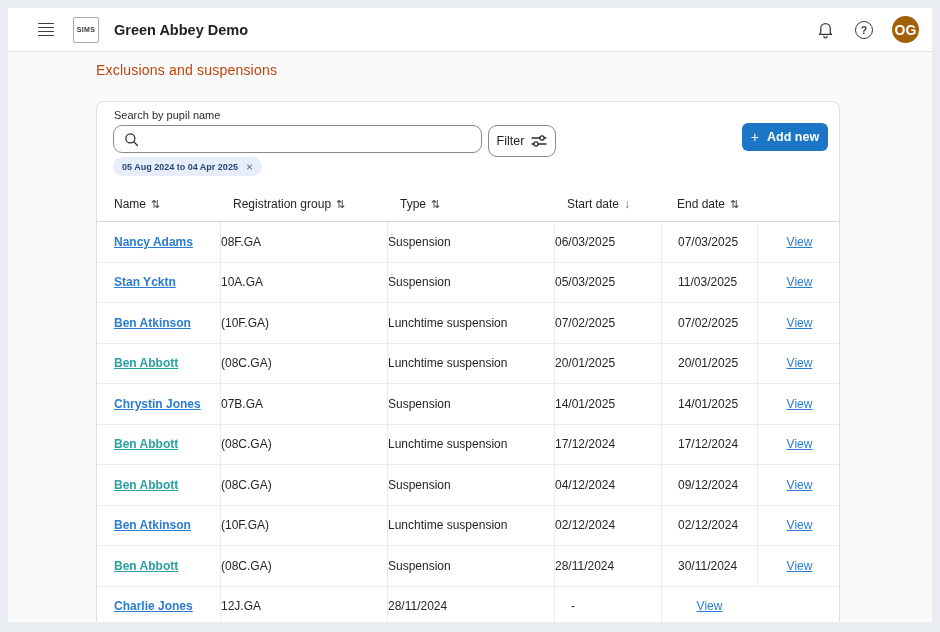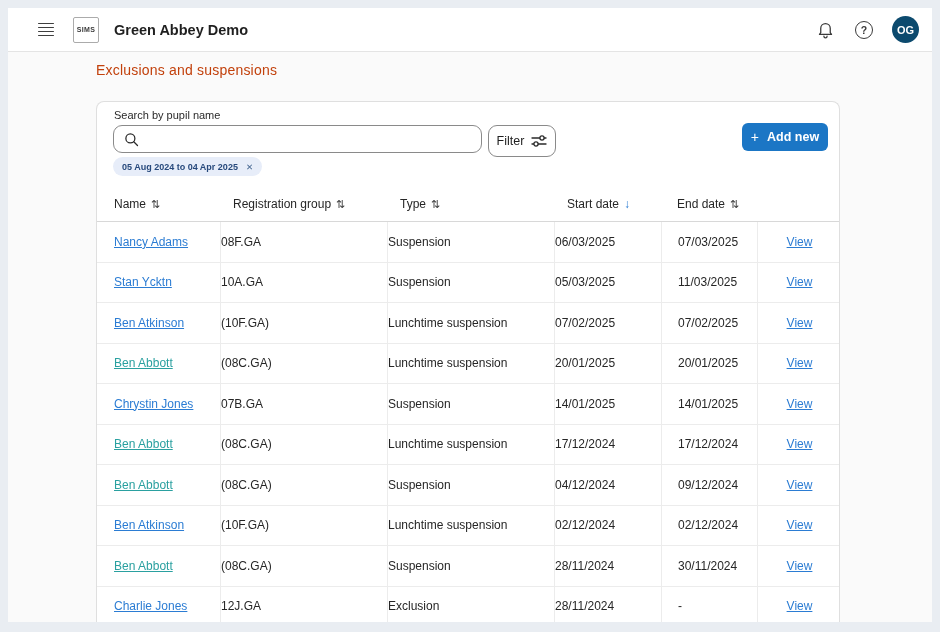--- a/index.html
+++ b/index.html
@@ -29,23 +29,23 @@
   }
   .app-title { margin-left: 15px; font-size: 14.5px; font-weight: 600; color: #1f1f1f; }
   .topbar-right { margin-left: auto; margin-right: 13px; display: flex; align-items: center; gap: 17px; }
   .icon-btn { width: 22px; height: 22px; display: flex; align-items: center; justify-content: center; cursor: pointer; }
   .help-circle {
     width: 18px; height: 18px; border: 1.5px solid #3a3a3a; border-radius: 50%;
     display: flex; align-items: center; justify-content: center;
     font-size: 10.5px; font-weight: 700; color: #3a3a3a;
   }
   .avatar {
-    width: 27px; height: 27px; border-radius: 50%; background: #0c4a6e; color: #fff;
+    width: 27px; height: 27px; border-radius: 50%; background: #a16207; color: #fff;
     display: flex; align-items: center; justify-content: center;
-    font-size: 11px; font-weight: 700; cursor: pointer;
+    font-size: 14px; font-weight: 700; cursor: pointer;
   }
   
   .content { position: absolute; top: 45px; left: 0; right: 0; bottom: 0; }
   .page-title {
     position: absolute; left: 88px; top: 9px;
     font-size: 14px; font-weight: 400; color: #c2410c; letter-spacing: .2px;
   }
   .card {
     position: absolute; left: 88px; top: 48px; width: 744px; height: 522px;
     background: #fff; border: 1px solid #dfdfdf; border-bottom: none;
@@ -100,21 +100,21 @@
   .sort-icon.active { color: #2b7cd3; font-size: 12px; }
   .trow { height: 40.5px; border-bottom: 1px solid #ececec; background: #fff; }
   .td {
     display: flex; align-items: center; 
     font-size: 12px; color: #262626; overflow: hidden; white-space: nowrap;
   }
   .td:first-child { padding-left: 17px; }
   .td.td-end { padding-left: 16px; }
   .td + .td { border-left: 1px solid #ececec; }
   .td.td-action { justify-content: center; padding-left: 0; }
-  a.name-link { color: #2b7cd3; text-decoration: underline; cursor: pointer; }
+  a.name-link { color: #2b7cd3; text-decoration: underline; cursor: pointer; font-weight: bold; }
   a.name-link.visited { color: #2aa0a0; }
   a.view-link { color: #2b7cd3; text-decoration: underline; cursor: pointer; font-size: 12px; }
 </style>
 </head>
 <body>
 
 <div class="window">
 
   <div class="topbar">
     <div class="hamburger">
@@ -390,23 +390,20 @@
           </div>
 
           <div class="trow">
             <div class="td">
               <a class="name-link">Charlie Jones</a>
             </div>
             <div class="td">
               <span>12J.GA</span>
             </div>
             <div class="td">
-              <span>Exclusion</span>
-            </div>
-            <div class="td">
               <span>28/11/2024</span>
             </div>
             <div class="td td-end">
               <span>-</span>
             </div>
             <div class="td td-action">
               <a class="view-link">View</a>
             </div>
           </div>
         </div>

